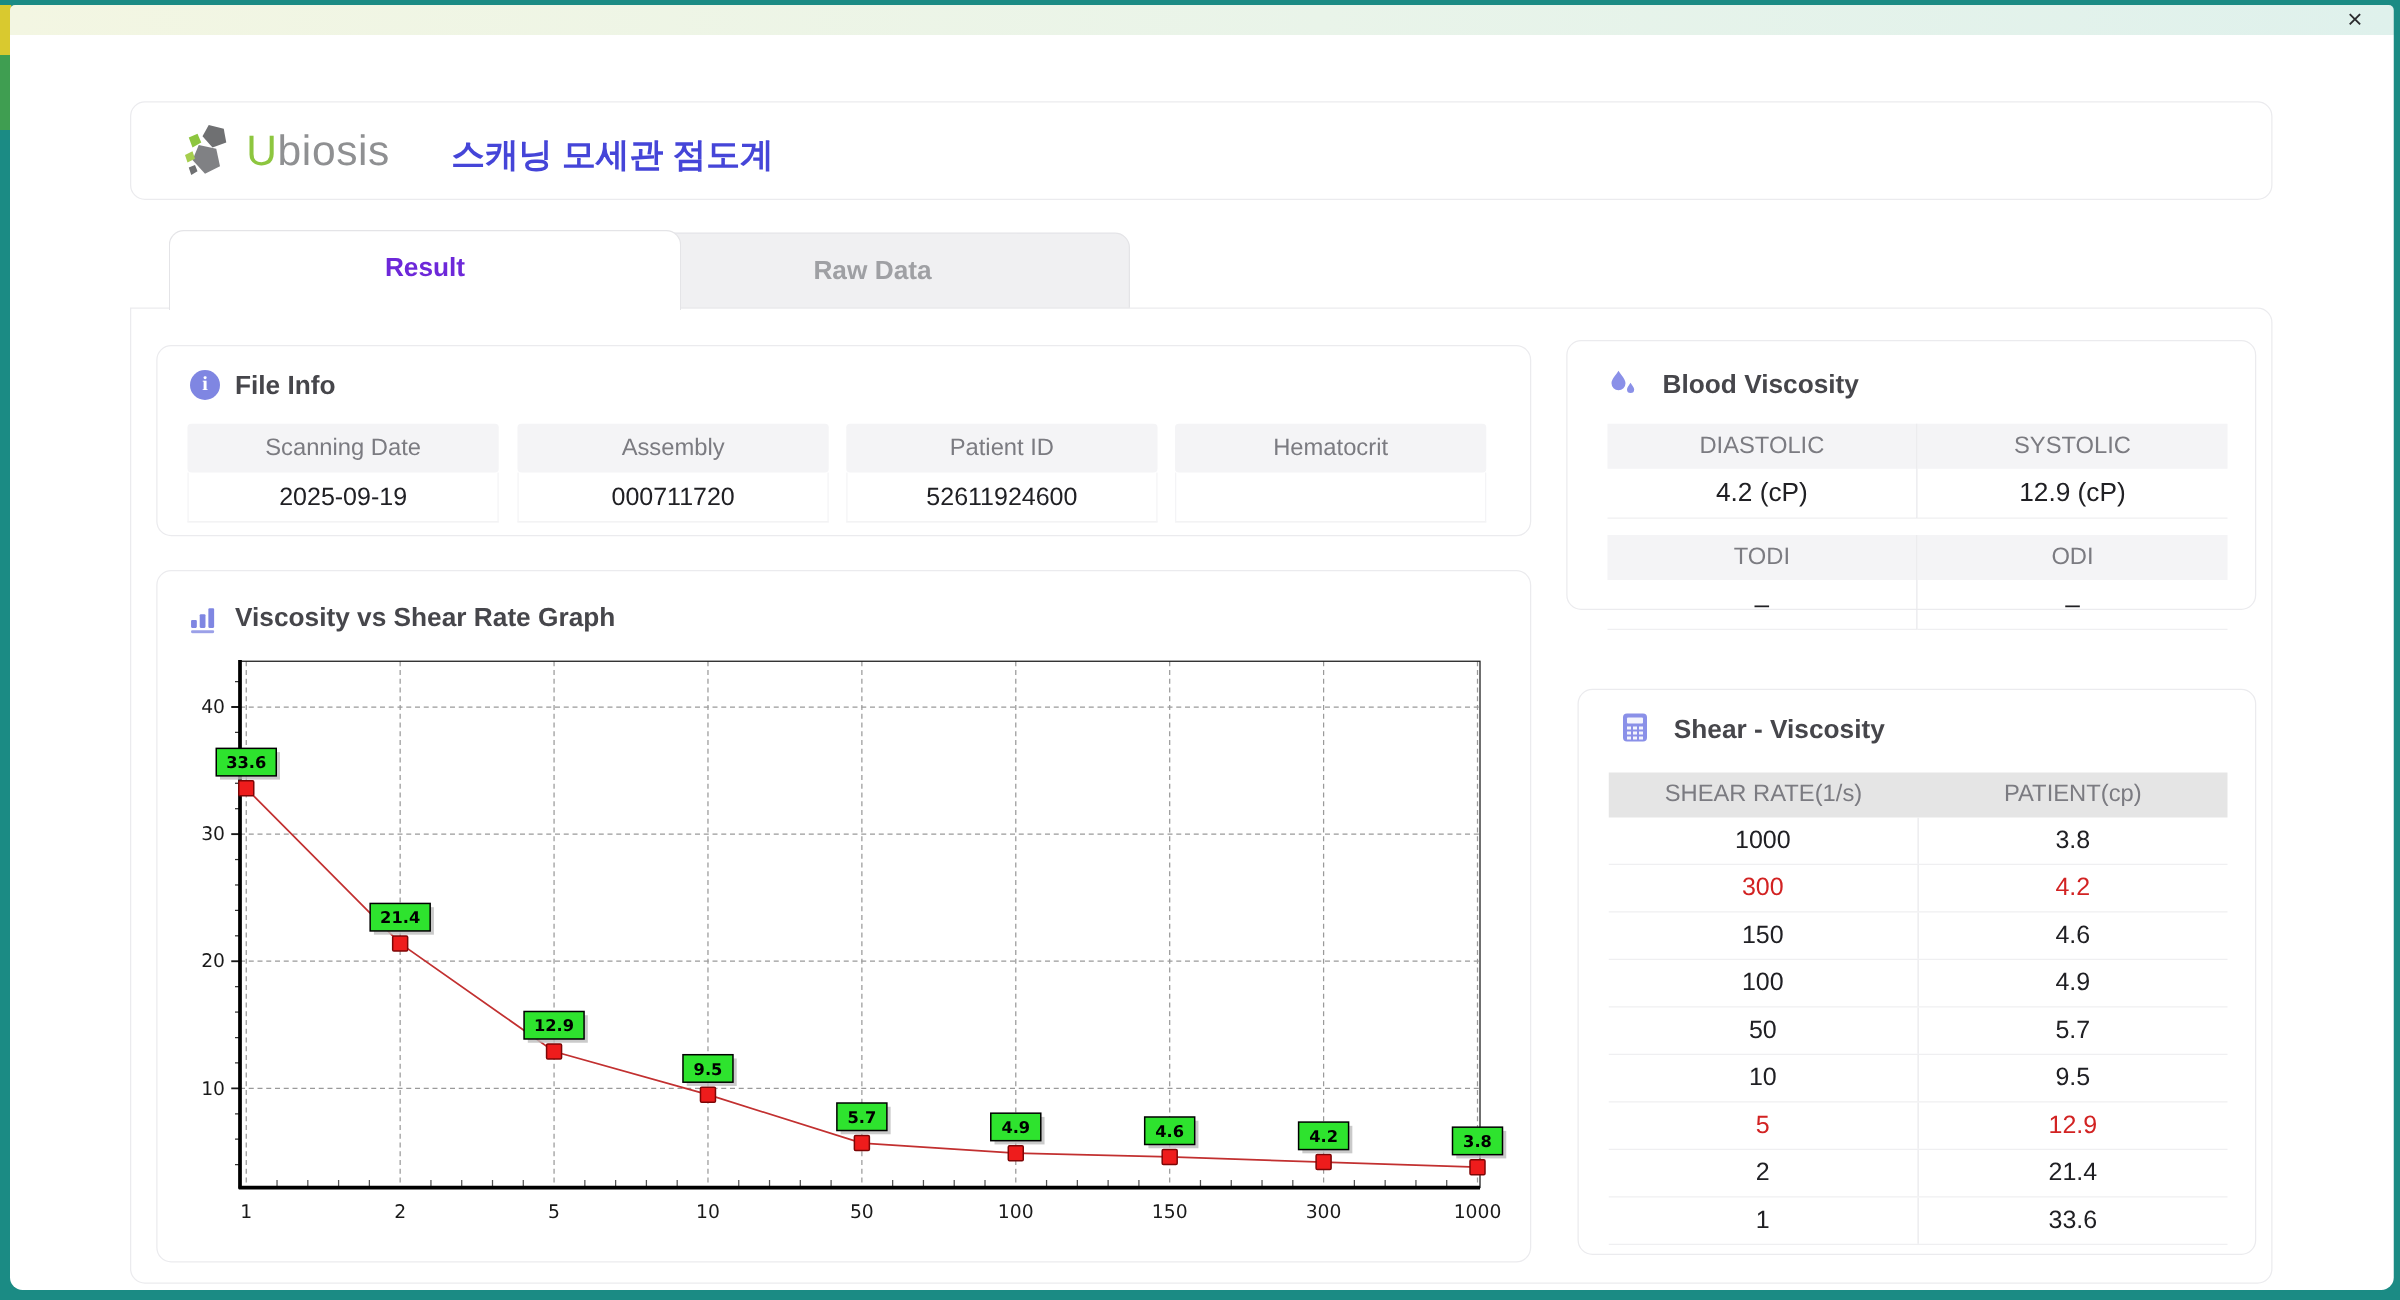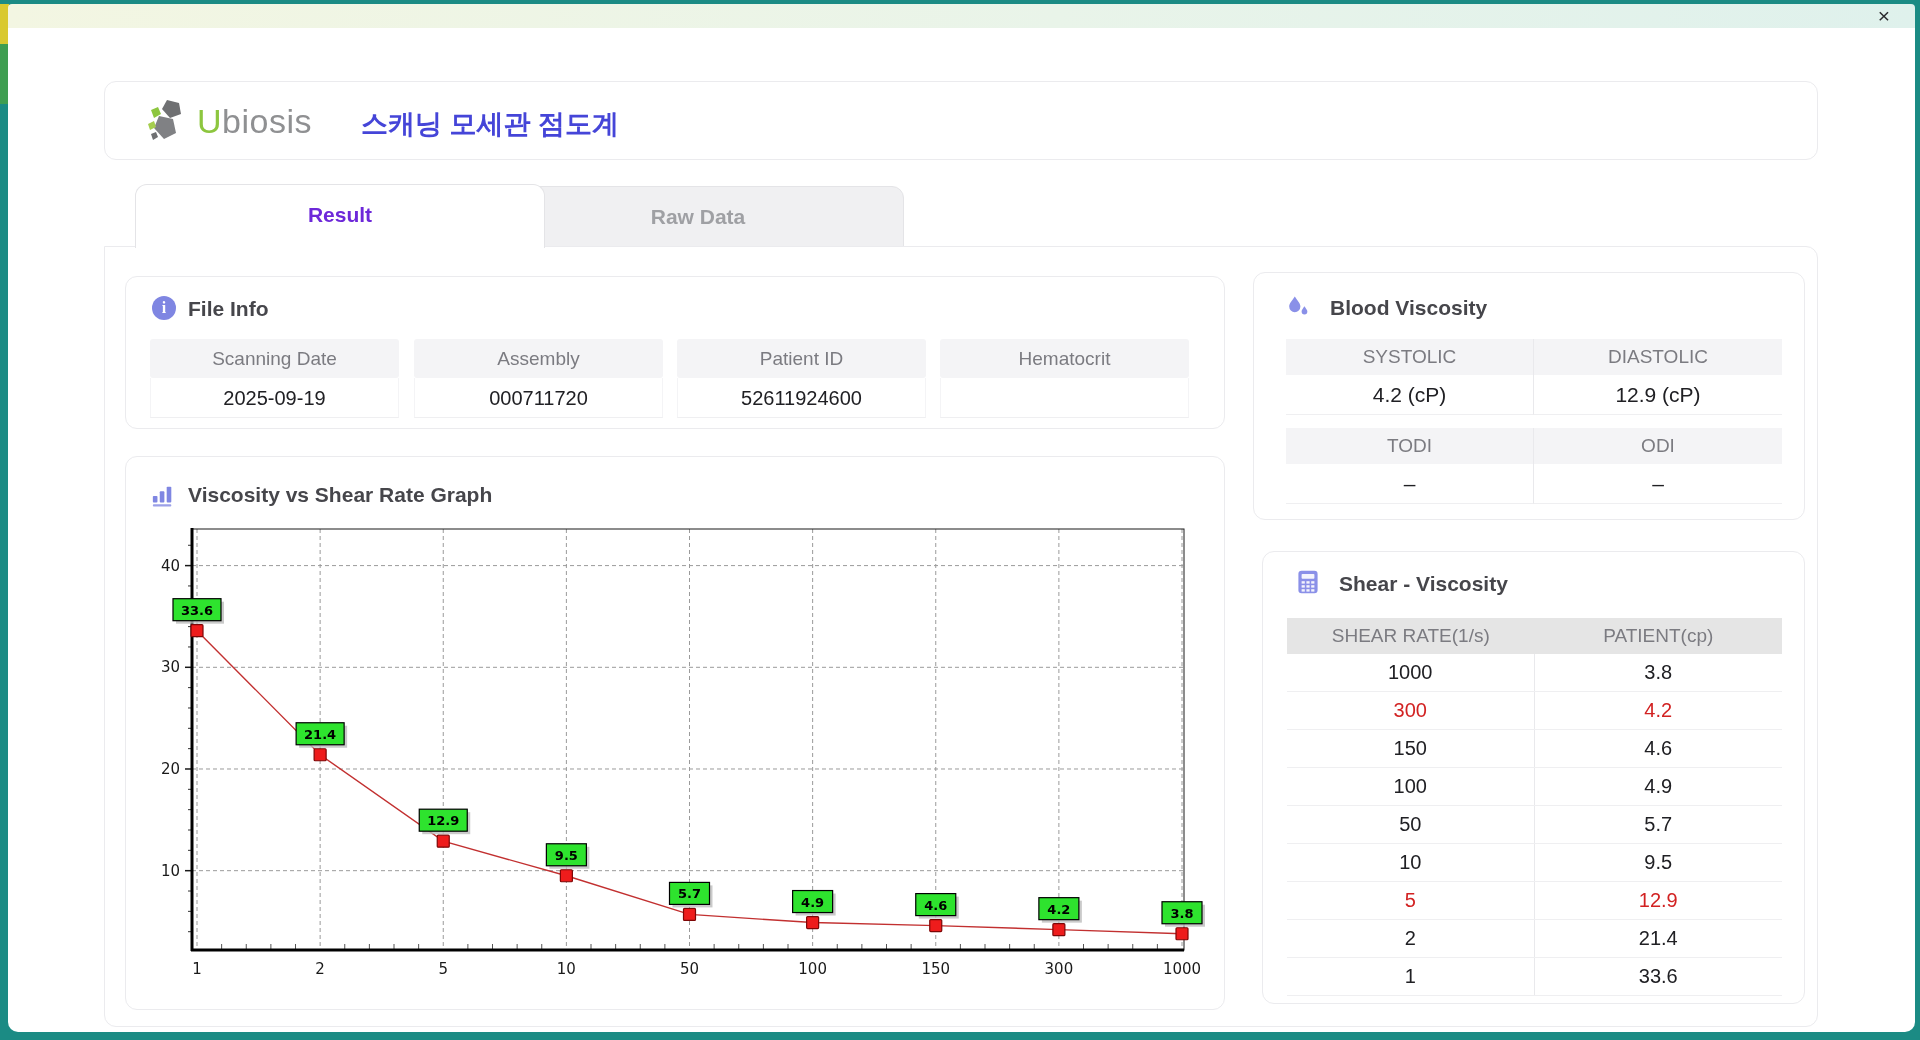--- a/index.html
+++ b/index.html
@@ -58,21 +58,21 @@
     font-size:19px; text-align:center; line-height:39px; }
   .fi-val { height:40px; border-bottom:1px solid #efeff1; border-left:1px solid #f4f4f6; border-right:1px solid #f4f4f6;
     color:#202024; font-size:20px; text-align:center; line-height:40px; }
 
   
   #graph-card { left:117px; top:452px; width:1100px; height:554px; z-index:4; }
   #graph-title { left:62px; top:26px; }
   #chart-wrap { position:absolute; left:2px; top:60px; width:1095px; height:486px; }
 
   
-  #bv-card { left:1245px; top:268px; width:552px; height:248px; z-index:4; }
+  #bv-card { left:1245px; top:268px; width:552px; height:216px; z-index:4; }
   #bv-title { left:76px; top:23px; }
   .bv-table { position:absolute; left:32px; width:496px; }
   .bv-row { display:flex; }
   .bv-cell { width:248px; text-align:center; }
   .bv-head { height:36px; background:#f4f4f6; color:#7b7b81; font-size:19px; line-height:36px; }
   .bv-val { height:40px; color:#202024; font-size:21px; line-height:40px;
     border-bottom:1px solid #efeff1; }
   .bv-val:first-child, .bv-head:first-child { border-right:1px solid #e9e9ec; }
   #bv-table1 { top:66px; } #bv-table2 { top:155px; }
 
@@ -278,22 +278,22 @@
   </div>
 
   <div class="card" id="bv-card">
     <svg class="icon-badge" style="left:32px; top:22px;" width="30" height="28" viewBox="0 0 30 28">
       <path d="M11 1 C7.5 6.5 4 9.5 4 13.5 a7 7 0 0 0 14 0 C18 9.5 14.5 6.5 11 1 Z" fill="#8a90e8"></path>
       <path d="M23 13 C21.2 16 19.5 17.5 19.5 19.7 a3.6 3.6 0 0 0 7.2 0 C26.7 17.5 24.8 16 23 13 Z" fill="#8a90e8"></path>
     </svg>
     <div class="section-title" id="bv-title">Blood Viscosity</div>
     <div class="bv-table" id="bv-table1">
       <div class="bv-row">
+        <div class="bv-cell bv-head">DIASTOLIC</div>
         <div class="bv-cell bv-head">SYSTOLIC</div>
-        <div class="bv-cell bv-head">DIASTOLIC</div>
       </div>
       <div class="bv-row">
         <div class="bv-cell bv-val">4.2 (cP)</div>
         <div class="bv-cell bv-val">12.9 (cP)</div>
       </div>
     </div>
     <div class="bv-table" id="bv-table2">
       <div class="bv-row">
         <div class="bv-cell bv-head">TODI</div>
         <div class="bv-cell bv-head">ODI</div>

